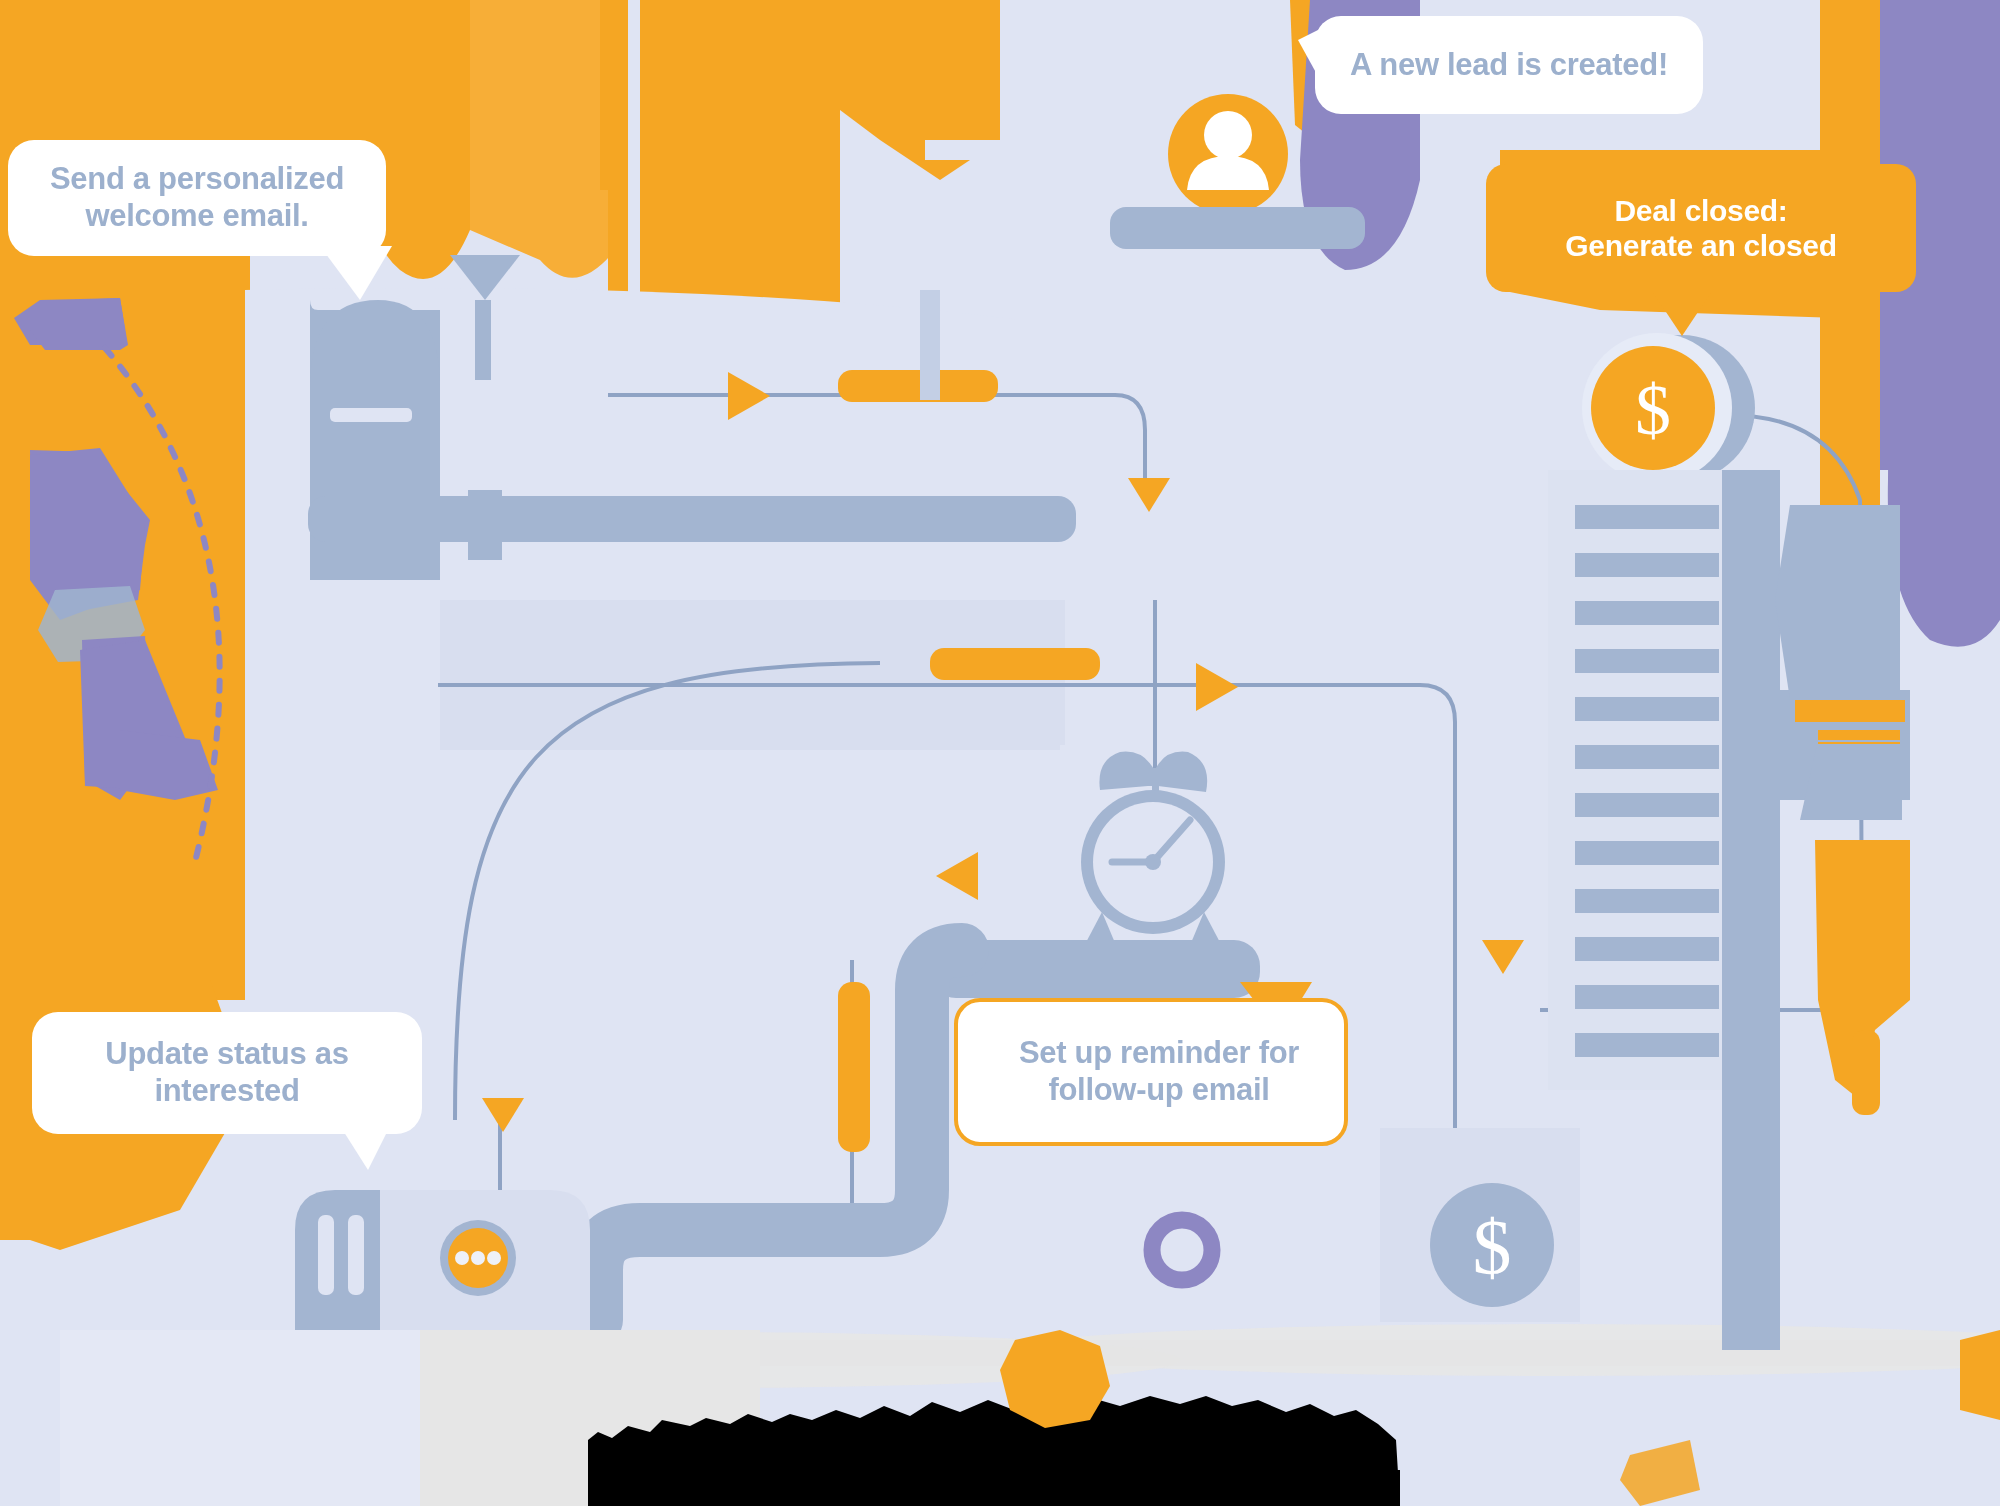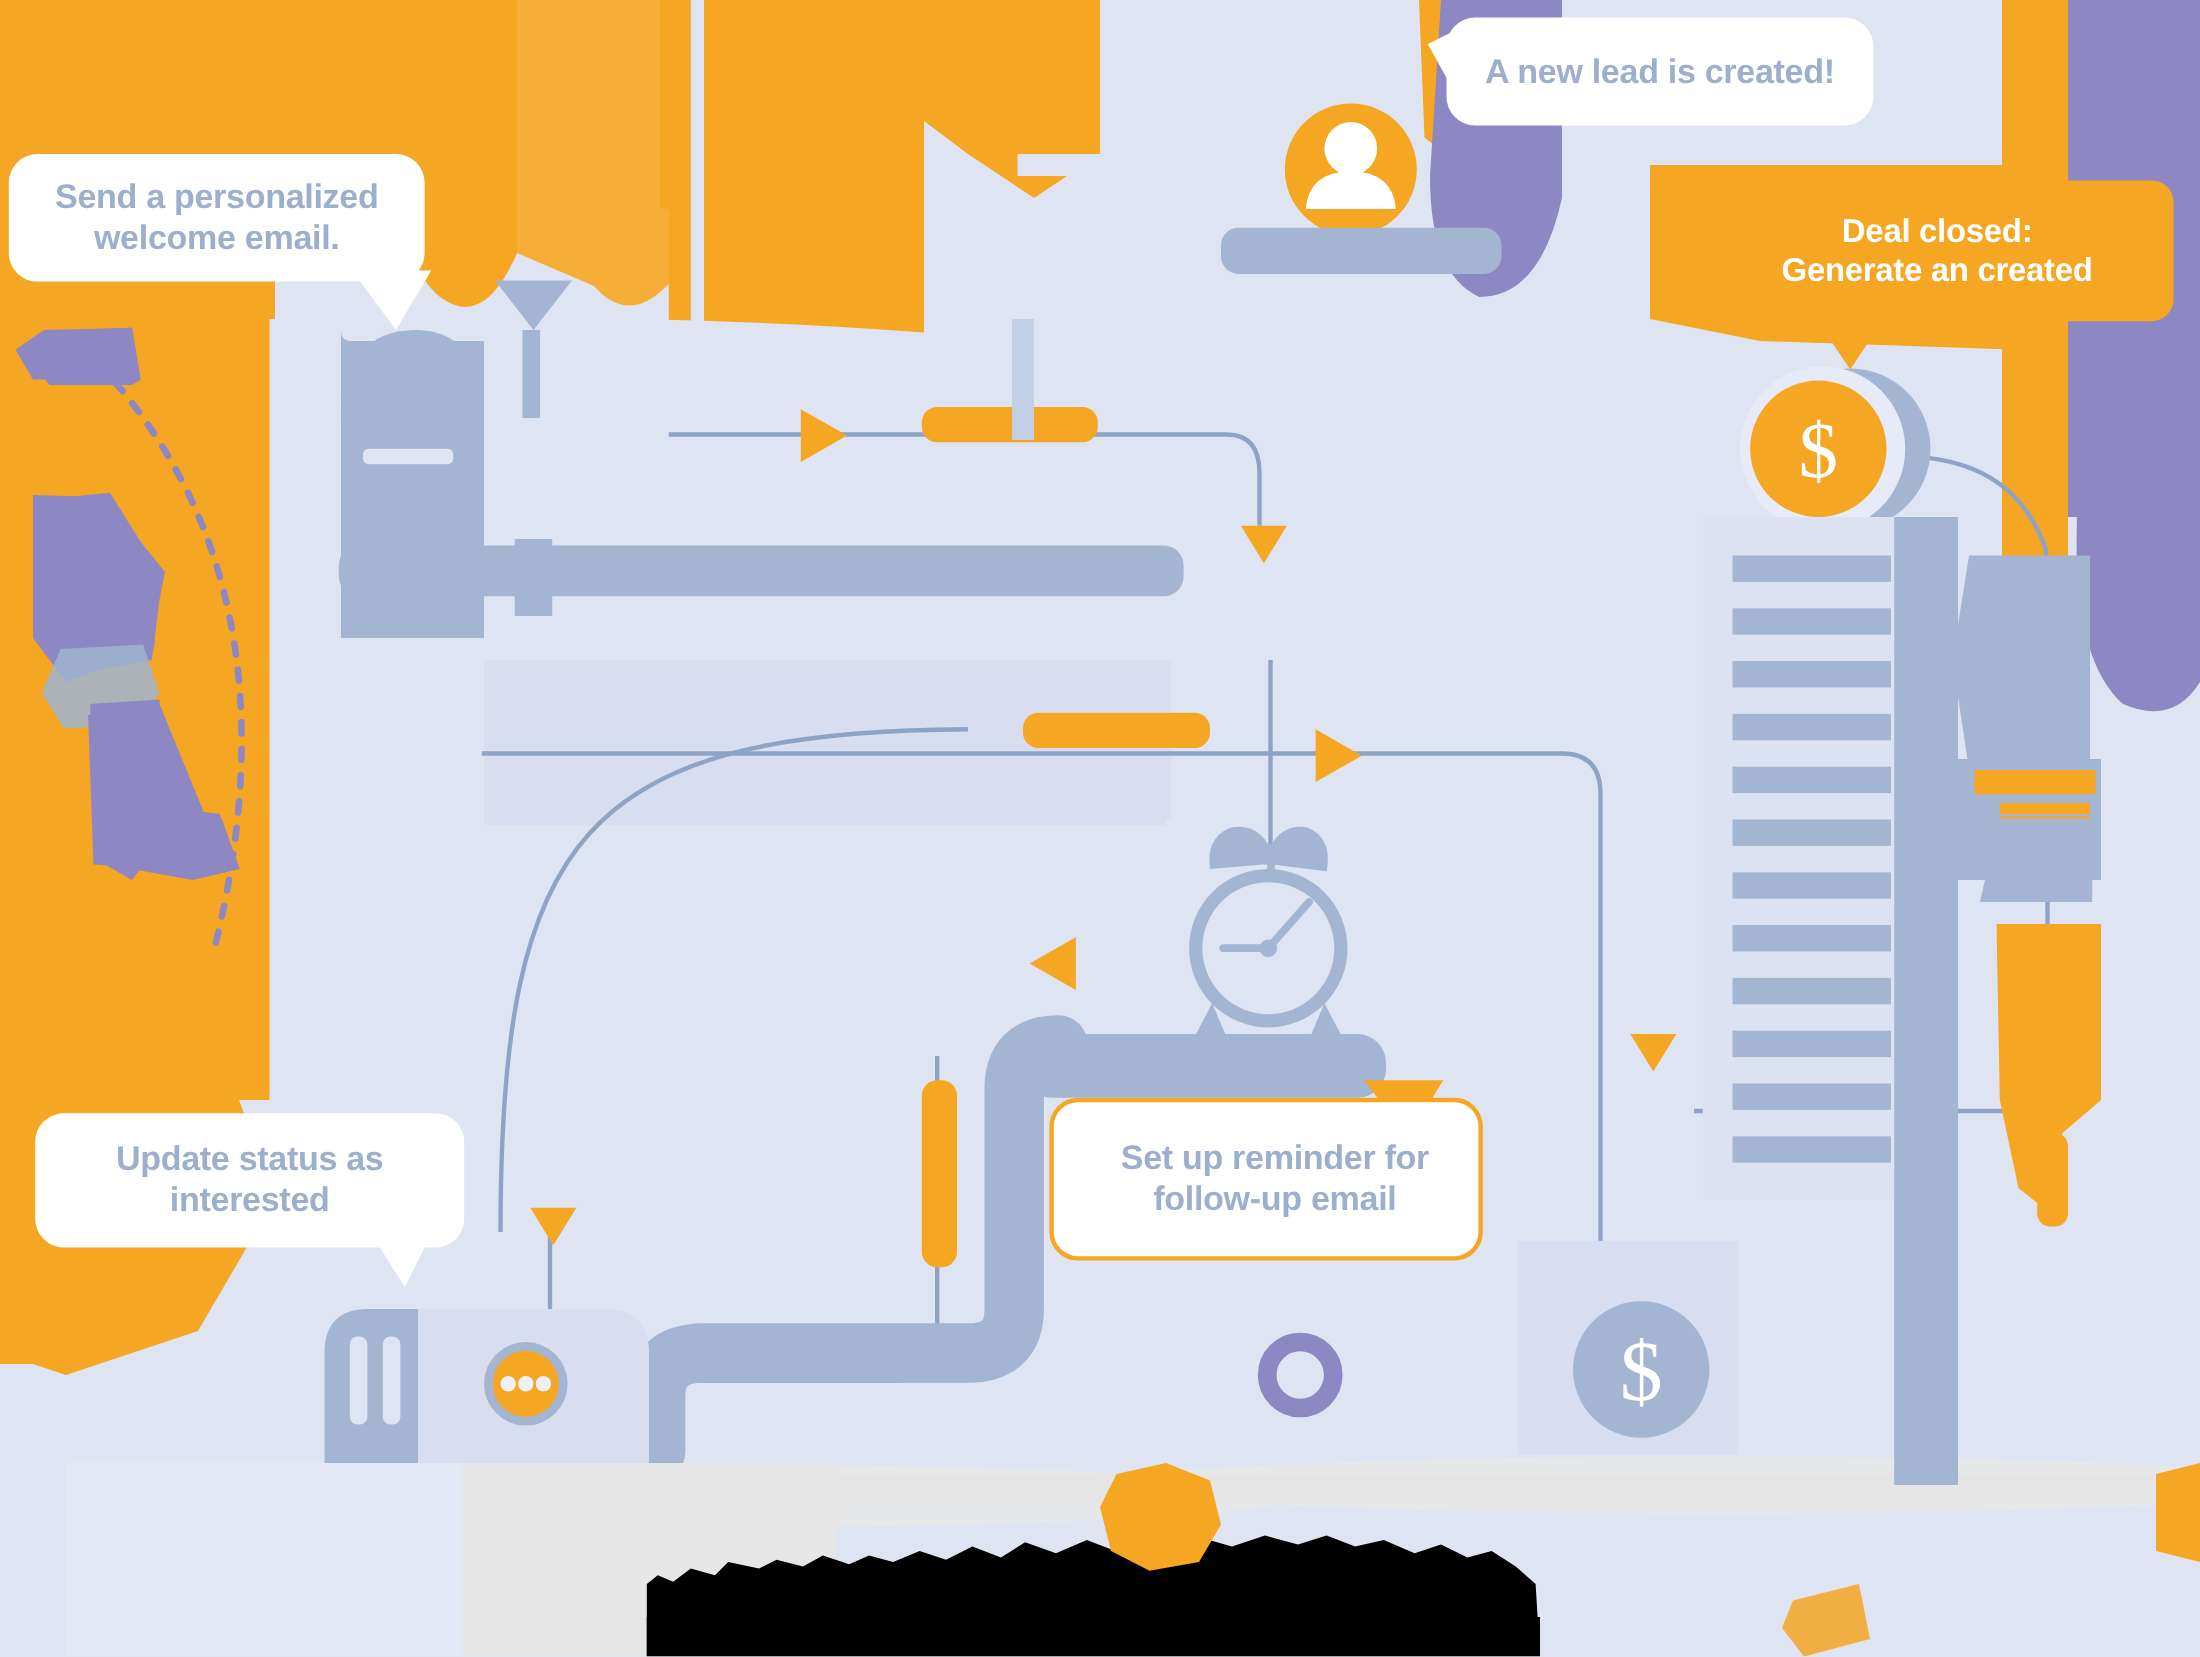--- a/index.html
+++ b/index.html
@@ -20,21 +20,21 @@
     letter-spacing:-0.3px;
     padding:10px 22px;
     z-index:40;
   }
   .callout.orange{background:#f5a623;color:#ffffff;border-radius:20px;}
   .callout.outlined{border:4px solid #f5a623;}
 
   
   #cal-welcome{left:8px;top:140px;width:378px;height:116px;font-size:31px;}
   #cal-newlead{left:1315px;top:16px;width:388px;height:98px;font-size:31px;}
-  #cal-deal{left:1546px;top:164px;width:430px;height:128px;font-size:30px;}
+  #cal-deal{left:1486px;top:164px;width:430px;height:128px;font-size:30px;}
   #cal-update{left:8px;top:1012px;width:390px;height:122px;font-size:31px;margin-left:24px;}
   #cal-reminder{left:954px;top:998px;width:394px;height:148px;font-size:31px;padding-left:38px;}
 </style>
 </head>
 <body>
 
 <div id="stage">
 
   <svg id="art" viewBox="0 0 2000 1506" xmlns="http://www.w3.org/2000/svg">
 
@@ -267,21 +267,21 @@
     </span>
   </div>
 
   <div class="callout" id="cal-newlead">
     <span>A new lead is created!</span>
   </div>
 
   <div class="callout orange" id="cal-deal">
     <span>
       <span>Deal closed:</span><br>
-      <span>Generate an created</span>
+      <span>Generate an closed</span>
     </span>
   </div>
 
   <div class="callout" id="cal-update">
     <span>
       <span>Update status as</span><br>
       <span>interested</span>
     </span>
   </div>
 

